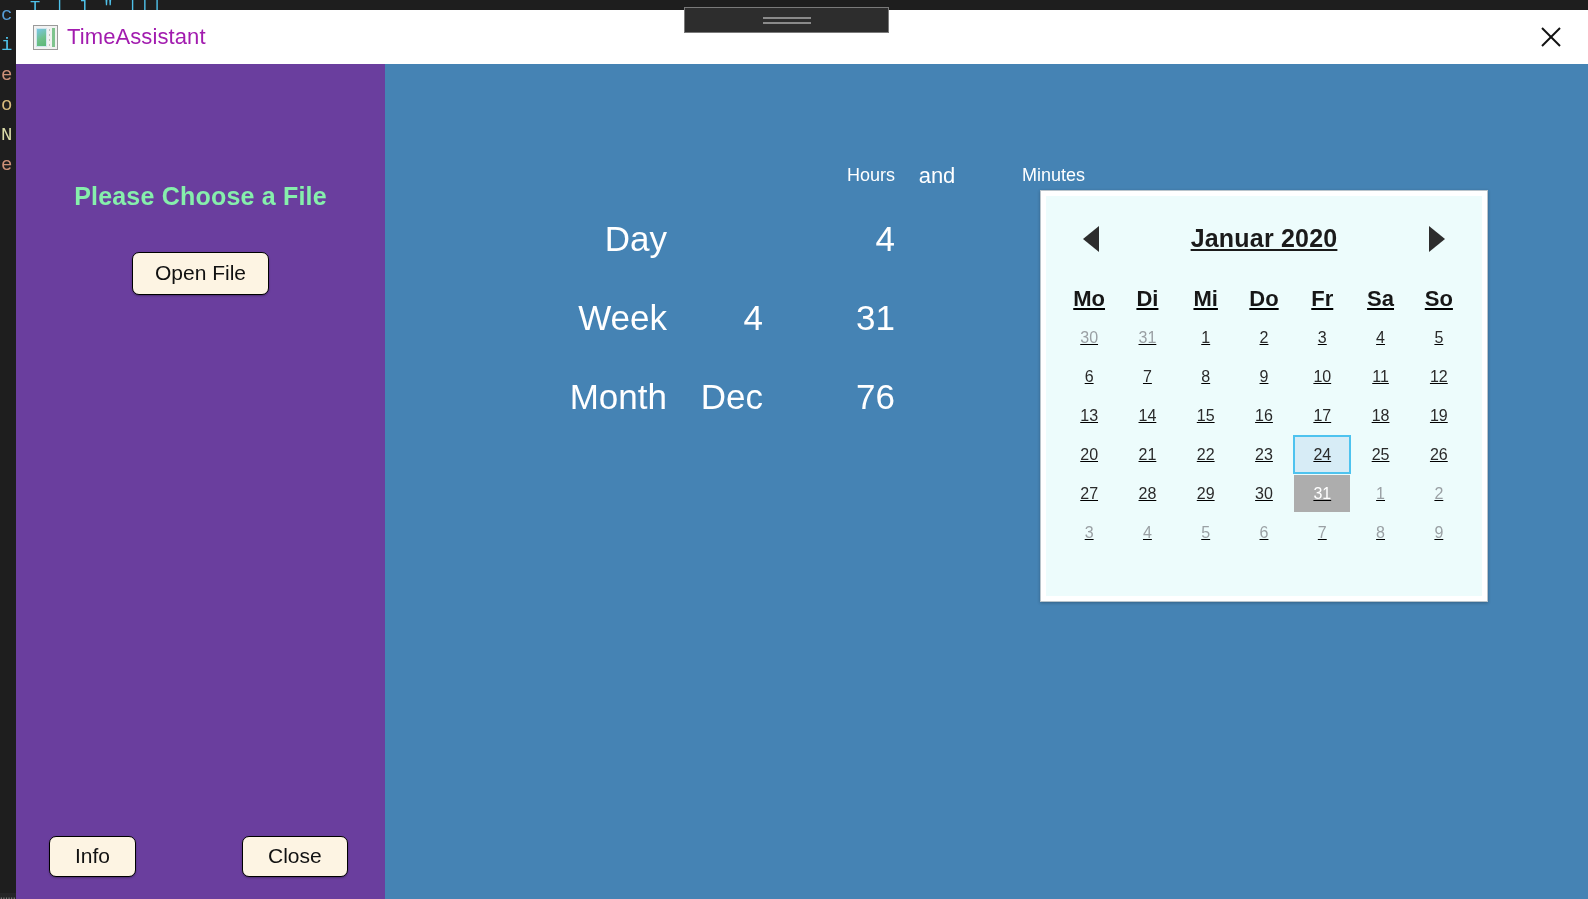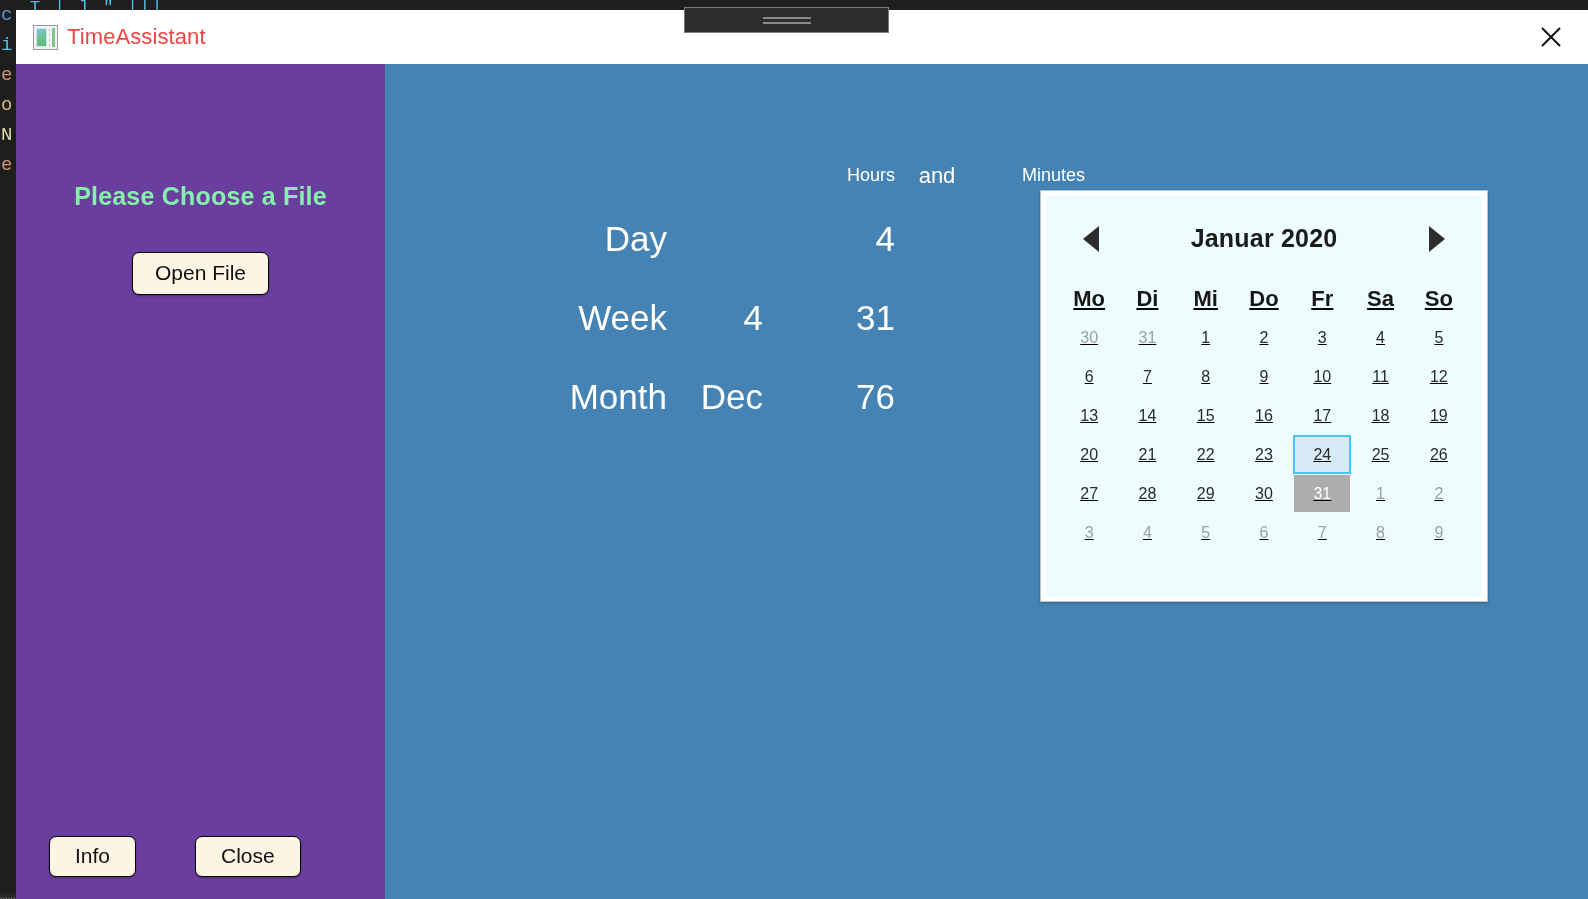--- a/index.html
+++ b/index.html
@@ -129,21 +129,21 @@
     height: 2px;
     background: #bfbfbf;
   }
   #app-icon .ic-tab {
     flex: 0 0 3px;
     background: #7fc48e;
   }
   #title-text {
     margin-left: 9px;
     font-size: 22px;
-    color: #ef4444;
+    color: #a21caf;
     font-weight: 400;
     letter-spacing: 0.1px;
   }
   #close-btn {
     position: absolute;
     right: 20px; top: 50%;
     transform: translateY(-50%);
     width: 34px; height: 34px;
     cursor: pointer;
     display: flex;
@@ -189,21 +189,21 @@
   #open-file-btn {
     margin-top: 41px;
     padding: 8px 22px 9px 22px;
   }
   #sidebar-footer {
     position: absolute;
     left: 0; bottom: 22px;
     width: 369px;
     display: flex;
     padding-left: 33px;
-    gap: 59px;
+    gap: 106px;
   }
   #sidebar-footer button {
     padding: 7px 25px 8px 25px;
   }
 
   
   #main-panel {
     flex: 1;
     background: #4583b4;
     position: relative;
@@ -264,20 +264,21 @@
     align-items: center;
     justify-content: space-between;
     padding: 5px 16px 0 16px;
     height: 54px;
   }
   #cal-title {
     font-size: 25px;
     font-weight: bold;
     color: #1b1b1b;
     letter-spacing: 0.2px;
+    text-decoration: underline;
   }
   .cal-arrow {
     width: 30px; height: 30px;
     display: flex;
     align-items: center;
     justify-content: center;
     cursor: pointer;
     background: none;
     border: none;
   }

